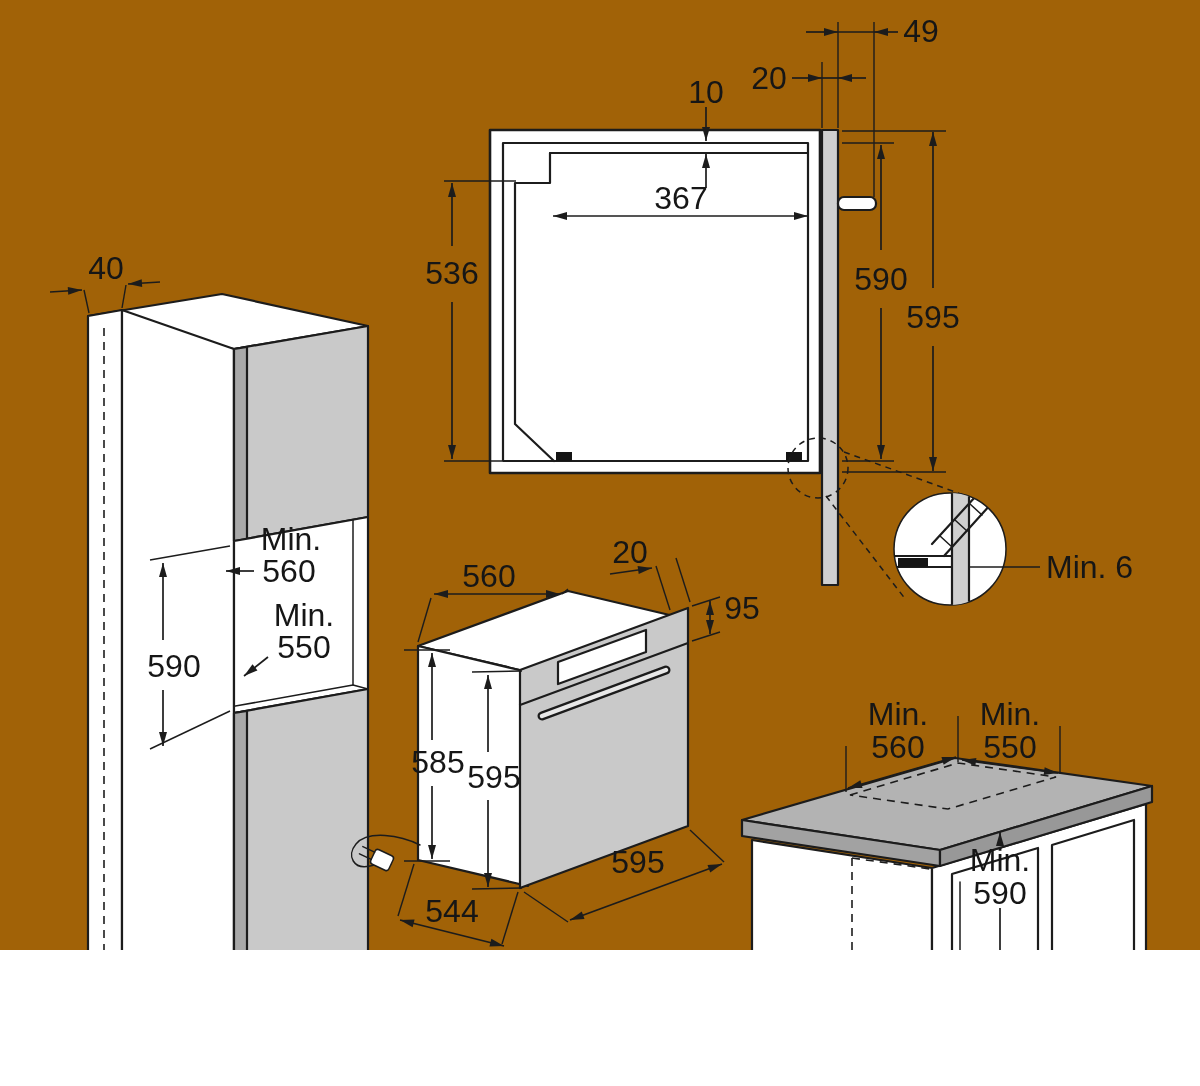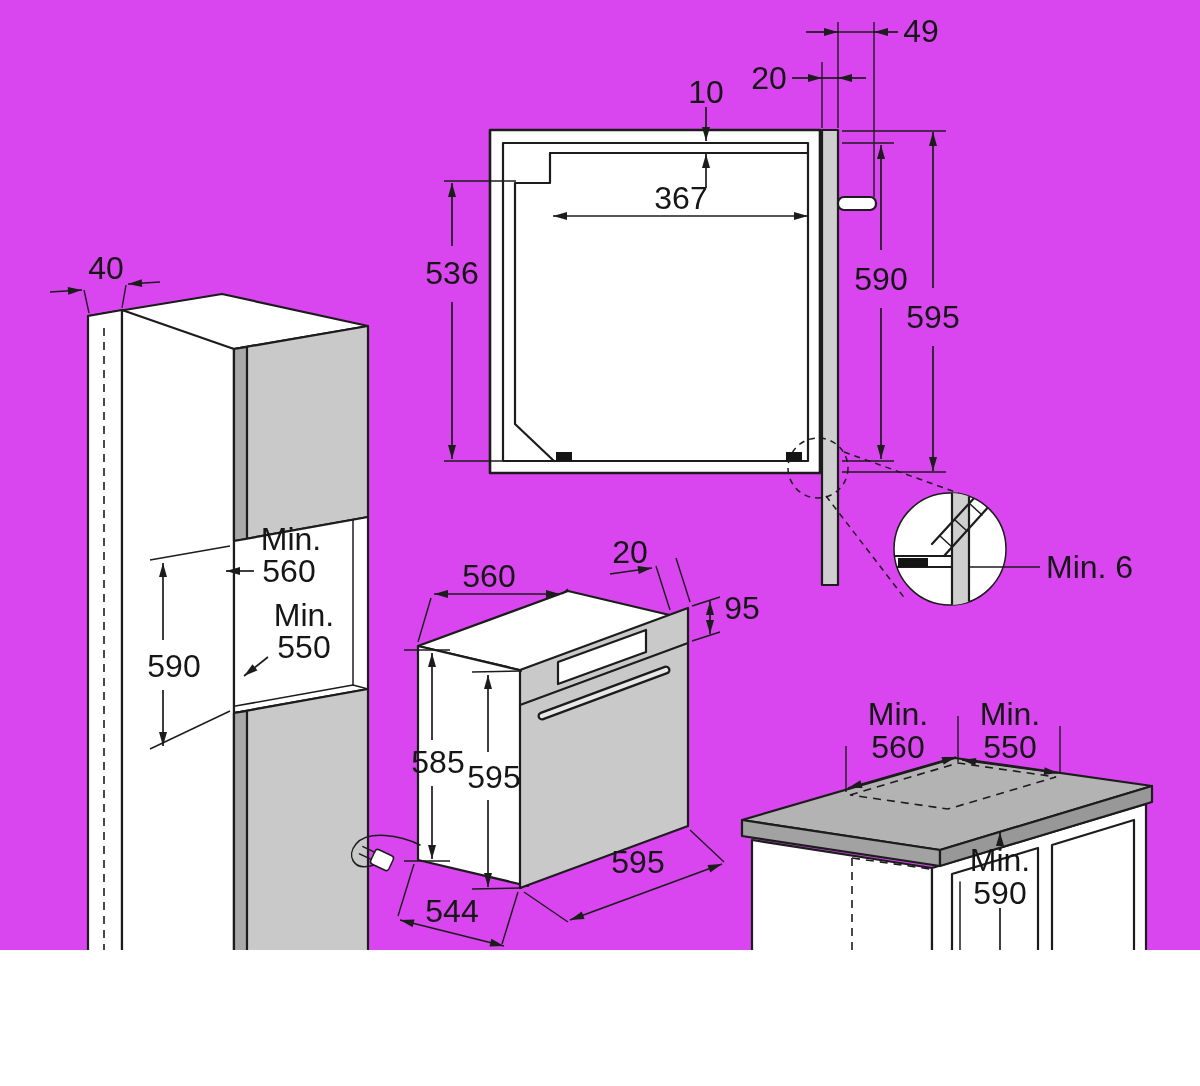--- a/index.html
+++ b/index.html
@@ -1,16 +1,16 @@
 <!DOCTYPE html>
 <html><head>
 <meta charset="utf-8">
 <style>
   html,body{margin:0;padding:0;background:#ffffff;}
-  .canvas{position:relative;width:1200px;height:950px;background:#d946ef;overflow:hidden;}
+  .canvas{position:relative;width:1200px;height:950px;background:#a16207;overflow:hidden;}
   svg{position:absolute;inset:0;}
   .ln{stroke:#1c1c1c;fill:none;stroke-width:2.2;stroke-linecap:round;stroke-linejoin:round;}
   .hv{stroke-width:2.6;}
   .thin{stroke-width:1.5;}
   .dim{stroke:#1c1c1c;fill:none;stroke-width:1.7;}
   .ext{stroke:#1c1c1c;fill:none;stroke-width:1.4;}
   .dash{stroke:#1c1c1c;fill:none;stroke-width:1.6;stroke-dasharray:8 6;}
   .dash2{stroke:#1c1c1c;fill:none;stroke-width:1.5;stroke-dasharray:6 5;}
   .fw{fill:#ffffff;}
   .fdoor{fill:#c9c9c9;}

